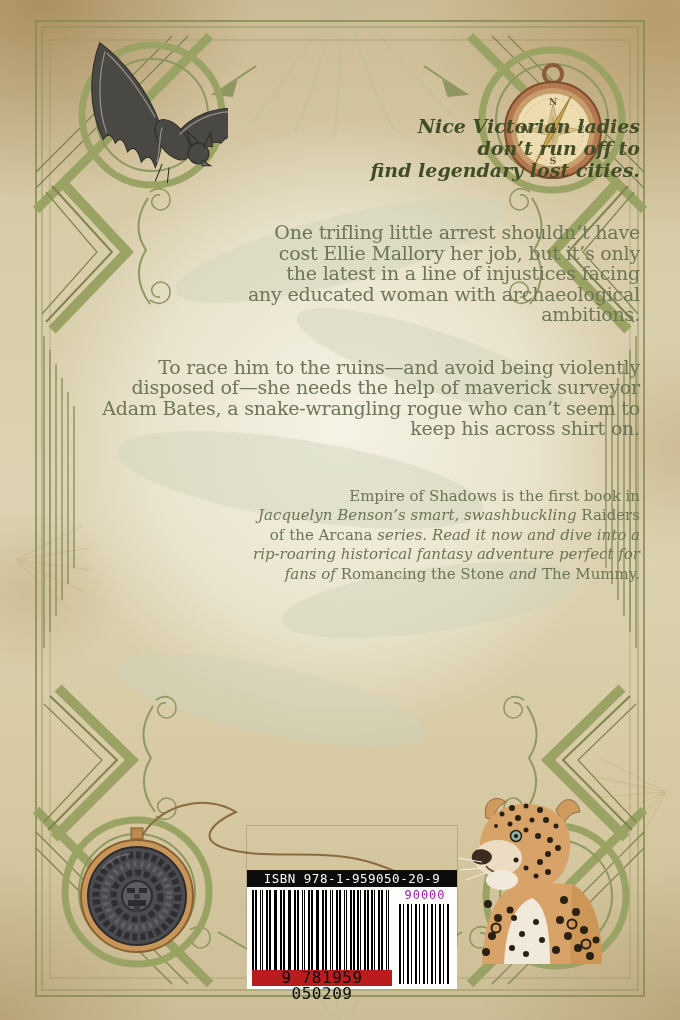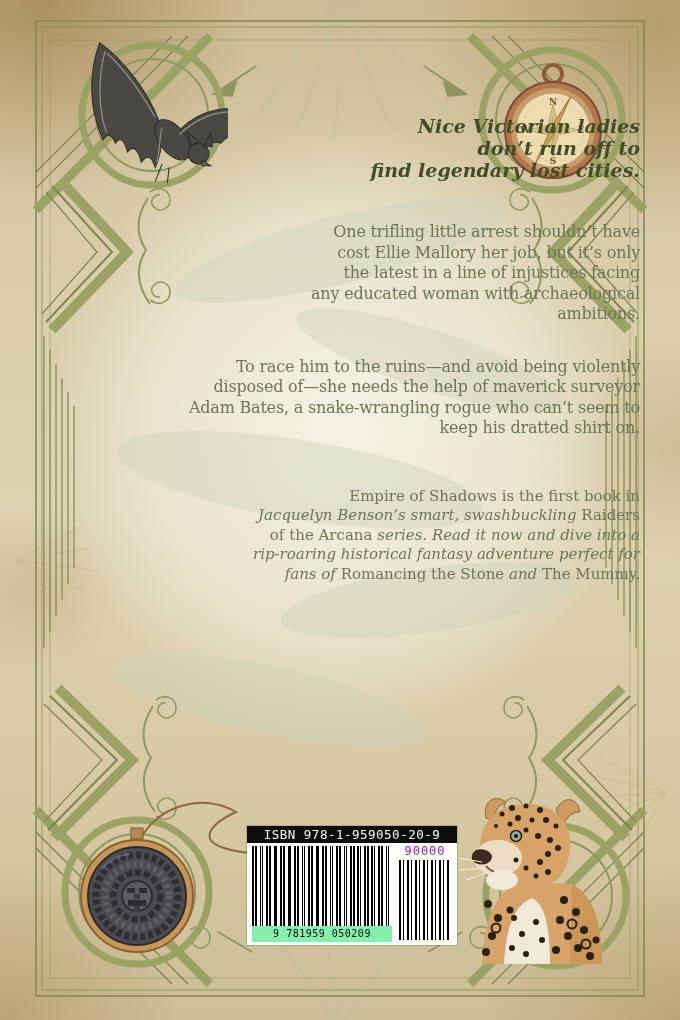--- a/index.html
+++ b/index.html
@@ -12,36 +12,36 @@
       radial-gradient(38% 22% at 0% 100%, rgba(148,114,62,.34), rgba(148,114,62,0) 70%),
       radial-gradient(42% 22% at 100% 100%, rgba(148,114,62,.32), rgba(148,114,62,0) 70%),
       radial-gradient(26% 16% at 100% 44%, rgba(168,134,80,.28), rgba(168,134,80,0) 70%),
       radial-gradient(20% 12% at 4% 58%, rgba(160,128,76,.22), rgba(160,128,76,0) 70%),
       linear-gradient(180deg,#ccbc95 0%,#d8cca8 22%,#ddd3b2 50%,#d6c8a1 80%,#ccbe97 100%);}
   .layer{position:absolute;left:0;top:0;}
   .blurb{position:absolute;left:40px;right:40px;top:96px;text-align:right;
     white-space:pre-line;color:#6c7556;}
   .tagline{font-size:19px;font-weight:bold;font-style:italic;color:#414d26;
     line-height:22px;margin:0 0 22px;}
-  .para{font-size:16px;line-height:20.5px;letter-spacing:-.2px;margin:0 0 13px;}
+  .para{font-size:19px;line-height:20.5px;letter-spacing:-.2px;margin:0 0 13px;}
   .closing{font-size:15px;line-height:19.5px;margin:16px 0 0;}
   .closing .it{font-style:italic}
   .closing .rm{font-style:normal}
   .barcode{position:absolute;left:247px;top:826px;width:210px;height:119px;
     box-shadow:0 0 0 1px rgba(0,0,0,.15);}
   .barcode-band{height:17px;background:#0c0c0c;color:#fbfbf6;
     font-family:"DejaVu Sans Mono",monospace;font-size:12.5px;line-height:17px;
-    text-align:center;letter-spacing:.5px;}
+    text-align:center;letter-spacing:.5px;margin-top:44px;}
   .barcode-body{position:relative;height:102px;background:#fdfdfa;}
   .bars-main{position:absolute;left:5px;top:3px;width:140px;height:95px;
     background:
      repeating-linear-gradient(90deg,transparent 0 23px,#000 23px 25px,transparent 25px 37px,#000 37px 38px,transparent 38px 41px),
      repeating-linear-gradient(90deg,#000 0 2px,#fff 2px 3px,#000 3px 5px,#fff 5px 8px,#000 8px 9px,#fff 9px 10px,#000 10px 11px,#fff 11px 14px);}
-  .ean-digits{position:absolute;left:5px;bottom:3px;width:140px;height:16px;background:#86efac;
-    font-family:"DejaVu Sans Mono",monospace;font-size:10px;line-height:16px;color:#0c0c0c;
+  .ean-digits{position:absolute;left:5px;bottom:3px;width:140px;height:16px;background:#b91c1c;
+    font-family:"DejaVu Sans Mono",monospace;font-size:16px;line-height:16px;color:#0c0c0c;
     text-align:center;letter-spacing:.5px;}
   .barcode-right{position:absolute;right:6px;top:0;width:52px;height:100%;}
   .price-code{position:absolute;right:0;top:1px;width:52px;text-align:center;
     font-family:"DejaVu Sans Mono",monospace;font-size:12px;color:#a21caf;letter-spacing:1px;}
   .bars-supp{position:absolute;right:0;top:17px;width:52px;height:80px;
     background:
      repeating-linear-gradient(90deg,transparent 0 9px,#000 9px 10px,transparent 10px 16px),
      repeating-linear-gradient(90deg,#000 0 2px,#fff 2px 4px,#000 4px 5px,#fff 5px 8px);}
 </style>
 </head>
@@ -309,21 +309,21 @@
 don’t run off to
 find legendary lost cities.</h1>
     <p class="para">One trifling little arrest shouldn’t have
 cost Ellie Mallory her job, but it’s only
 the latest in a line of injustices facing
 any educated woman with archaeological
 ambitions.</p>
     <p class="para">To race him to the ruins—and avoid being violently
 disposed of—she needs the help of maverick surveyor
 Adam Bates, a snake-wrangling rogue who can’t seem to
-keep his dratted shirt on.</p>
+keep his across shirt on.</p>
     <p class="closing"><span class="rm">Empire of Shadows is the first book in
 </span><span class="it">Jacquelyn Benson’s smart, swashbuckling </span><span class="rm">Raiders
 of the Arcana </span><span class="it">series. Read it now and dive into a
 rip-roaring historical fantasy adventure perfect for
 fans of </span><span class="rm">Romancing the Stone </span><span class="it">and </span><span class="rm">The Mummy.</span></p>
   </main>
 
   <div class="barcode">
     <div class="barcode-band">ISBN 978-1-959050-20-9</div>
     <div class="barcode-body">

